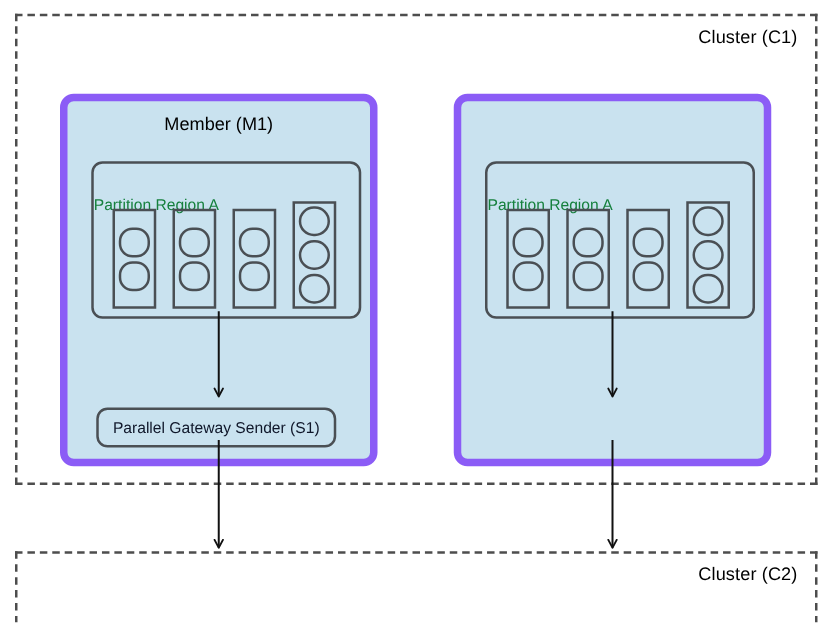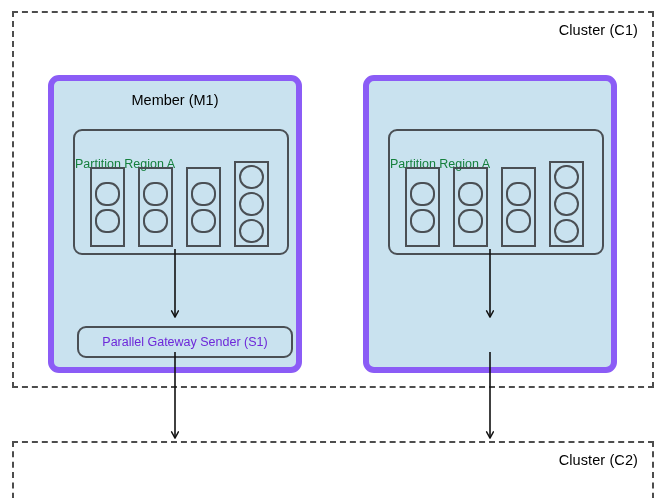--- a/index.html
+++ b/index.html
@@ -143,30 +143,30 @@
     height: 24px;
     border-radius: 12px;
   }
 
   
   .gateway-sender {
     position: absolute;
     box-sizing: border-box;
     left: 23px;
     top: 245px;
-    width: 216px;
+    width: 192px;
     height: 32px;
     background: transparent;
     border: 2px solid #4a4f54;
     border-radius: 9px;
     display: flex;
     align-items: center;
     justify-content: center;
     font-size: 12.5px;
-    color: #6d28d9;
+    color: #0f172a;
     white-space: nowrap;
   }
 
   
   #arrows {
     position: absolute;
     left: 0;
     top: 0;
     width: 666px;
     height: 498px;

